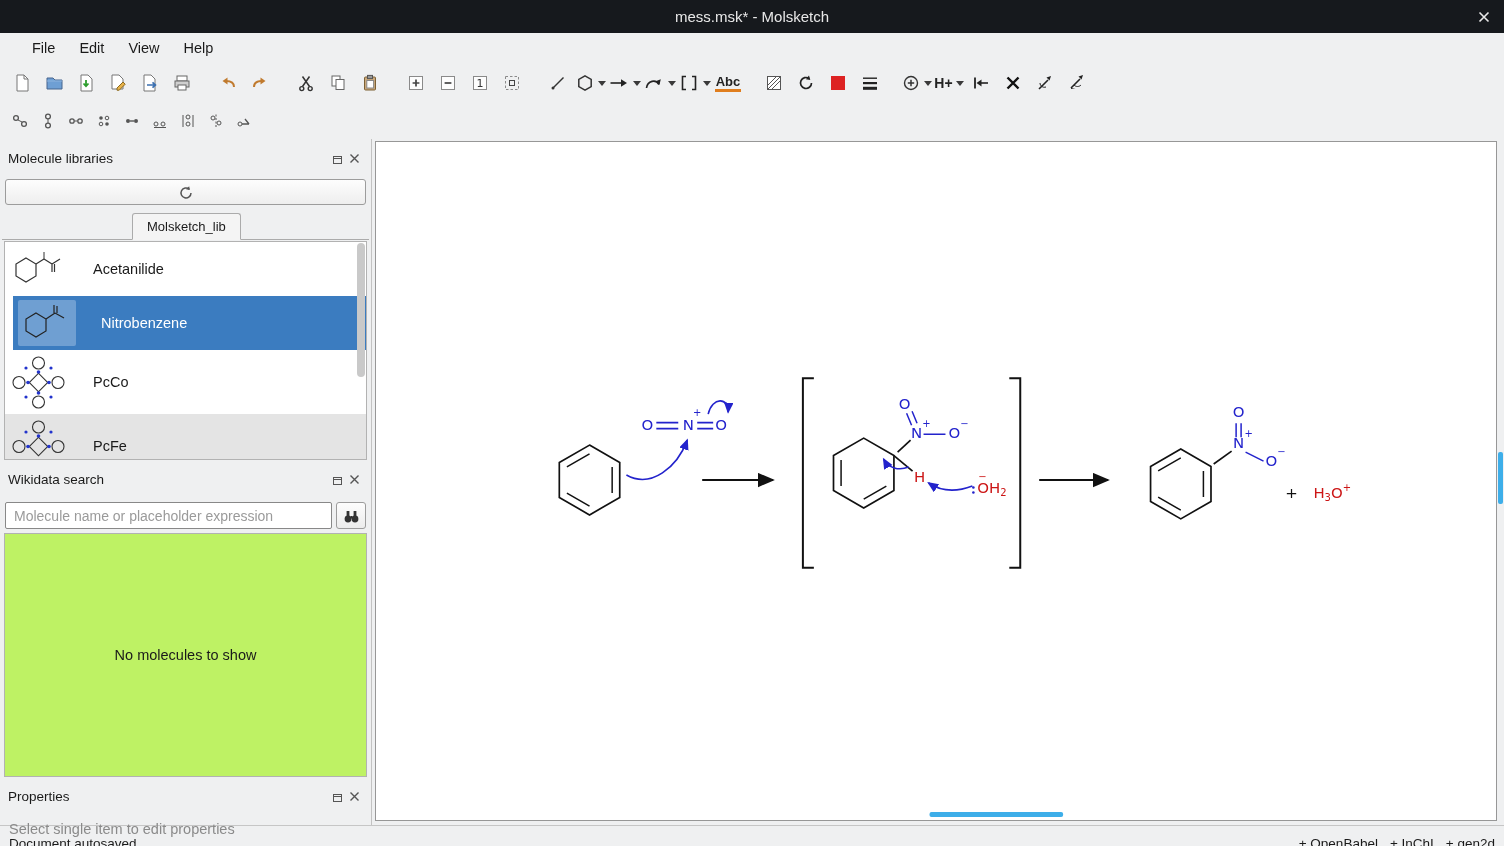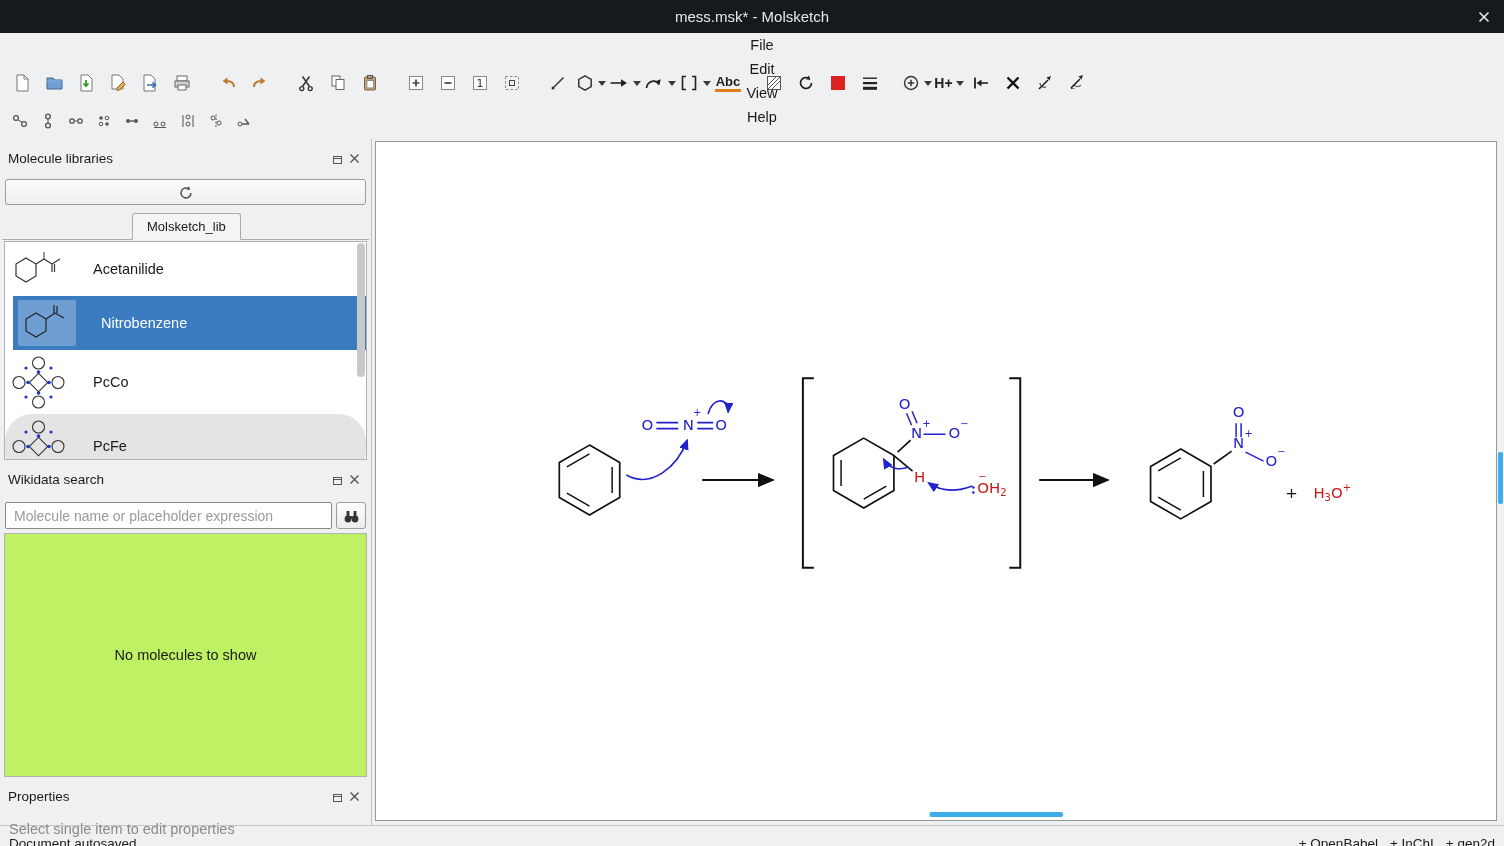--- a/index.html
+++ b/index.html
@@ -6,21 +6,21 @@
   html,body { width:1504px; height:846px; overflow:hidden;
     font-family:"Liberation Sans","DejaVu Sans",sans-serif; background:#eff0f1; color:#1a1a1a; }
 
   
   .titlebar { height:33px; background:#16191d; color:#e8e8e8; position:relative;
     display:flex; align-items:center; justify-content:center; font-size:15px; }
   .tclose { position:absolute; right:10px; top:7px; width:20px; height:20px;
     display:flex; align-items:center; justify-content:center; cursor:default; }
 
   
-  .menubar { height:30px; display:flex; align-items:center; padding-left:20px; font-size:14.5px;flex-direction:column; }
+  .menubar { height:30px; display:flex; align-items:center; padding-left:20px; font-size:14.5px; }
   .menubar span { padding:4px 12px; }
 
   
   .toolbar { display:flex; align-items:center; padding:0 6px; }
   .t1 { height:40px; }
   .t2 { height:36px; }
   .tbtn { min-width:30px; height:30px; display:flex; align-items:center; justify-content:center;
     border-radius:3px; margin:0 1px; }
   .tbtn.small { min-width:26px; height:26px; }
   .tsep { width:14px; }
@@ -43,21 +43,21 @@
   .refresh-btn { margin:4px 5px 6px 5px; height:26px; border:1px solid #9c9c9c; border-radius:3px;
     background:linear-gradient(#fdfdfd,#eeeeee); display:flex; align-items:center; justify-content:center; }
   .tabbar { height:29px; position:relative; border-bottom:1px solid #ababab; margin:0 2px; }
   .tab { position:absolute; left:130px; bottom:-1px; padding:5px 14px 5px 14px; font-size:13px;
     background:#f4f4f4; border:1px solid #ababab; border-bottom:1px solid #f4f4f4; border-radius:3px 3px 0 0; }
   .liblist { margin:1px 4px 0 4px; height:219px; background:#fff; border:1px solid #b2b2b2;
     overflow:hidden; position:relative; }
   .librow { display:flex; align-items:center; padding-left:5px; gap:25px; }
   .librow .thumb { width:58px; display:flex; align-items:center; justify-content:center; }
   .librow .llabel { font-size:14.5px; }
-  .r54 { height:54px; } .r64 { height:64px;border-radius:27px; }
+  .r54 { height:54px; } .r64 { height:64px; }
   .librow.sel { background:#3b7cc0; color:#fff;margin-left:8px; }
   .librow.sel .thumb { background:#6f9fd2; border-radius:2px; }
   .librow.dim { background:#e4e4e4; }
   .list-scroll { position:absolute; right:1px; top:1px; width:8px; height:134px;
     background:#c9c9c9; border-radius:4px; }
 
   .searchrow { display:flex; margin:6px 5px 4px 5px; gap:4px; align-items:center; }
   .searchrow input { flex:1; height:27px; border:1px solid #888; border-radius:2px; background:#fff;
     padding:0 8px; font-size:14px; font-family:inherit; color:#222; }
   .searchrow input::placeholder { color:#9a9a9a; }

